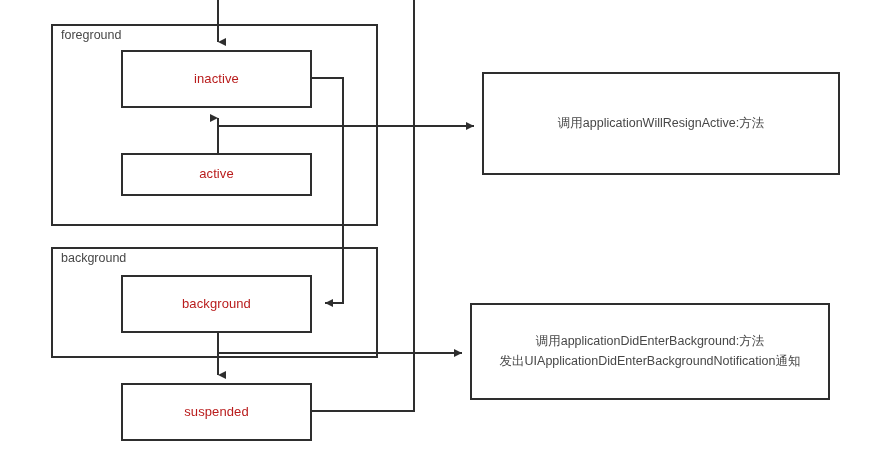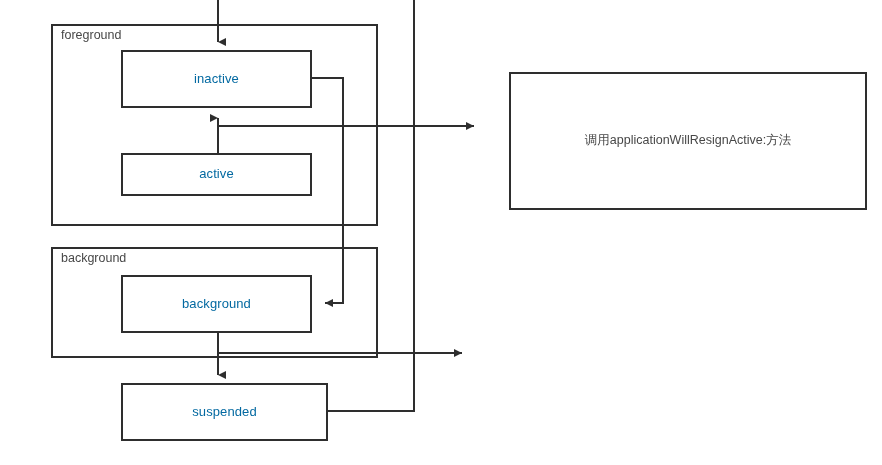--- a/index.html
+++ b/index.html
@@ -29,21 +29,21 @@
     position: absolute;
     box-sizing: border-box;
     border: 2px solid #2e2e2e;
     background: #ffffff;
     display: flex;
     align-items: center;
     justify-content: center;
   }
   .node-label {
     font-size: 13px;
-    color: #0369a1;
+    color: #b91c1c;
     letter-spacing: 0.1px;
     line-height: 1.25;
     text-align: center;
     white-space: nowrap;
   }
   .group-box {
     position: absolute;
     box-sizing: border-box;
     border: 2px solid #2e2e2e;
     background: transparent;
@@ -76,23 +76,23 @@
 
   
   #group-foreground { left: 51px;  top: 24px;  width: 327px; height: 202px; }
   #group-foreground-label { left: 61px; top: 28px; }
   #group-background { left: 51px;  top: 247px; width: 327px; height: 111px; }
   #group-background-label { left: 61px; top: 251px; }
 
   #node-inactive   { left: 121px; top: 50px;  width: 191px; height: 58px; }
   #node-active     { left: 121px; top: 153px; width: 191px; height: 43px; }
   #node-background { left: 121px; top: 275px; width: 191px; height: 58px; }
-  #node-suspended  { left: 121px; top: 383px; width: 207px; height: 58px; }
+  #node-suspended  { left: 121px; top: 383px; width: 191px; height: 58px; }
 
-  #callout-resign-active  { left: 482px; top: 72px;  width: 358px; height: 138px; margin-left: 27px; }
+  #callout-resign-active  { left: 482px; top: 72px;  width: 358px; height: 103px; }
   #callout-enter-background { left: 470px; top: 303px; width: 360px; height: 97px; }
 </style>
 </head>
 <body>
 
 <div id="canvas">
 
   <svg id="diagram-svg" viewBox="0 0 882 465" xmlns="http://www.w3.org/2000/svg">
     <defs>
       <marker id="arrow-down" markerWidth="12" markerHeight="12" refX="5" refY="9" orient="auto" markerUnits="userSpaceOnUse">
@@ -149,14 +149,20 @@
   <div class="node-box" id="node-suspended">
     <span class="node-label">suspended</span>
   </div>
 
   <div class="callout-box" id="callout-resign-active">
     <div class="callout-text">
       <span class="line">调用applicationWillResignActive:方法</span>
     </div>
   </div>
 
+  <div class="callout-box" id="callout-enter-background">
+    <div class="callout-text">
+      <span class="line">调用applicationDidEnterBackground:方法</span>
+      <span class="line">发出UIApplicationDidEnterBackgroundNotification通知</span>
+    </div>
+  </div>
 
 </div>
 
 </body></html>

